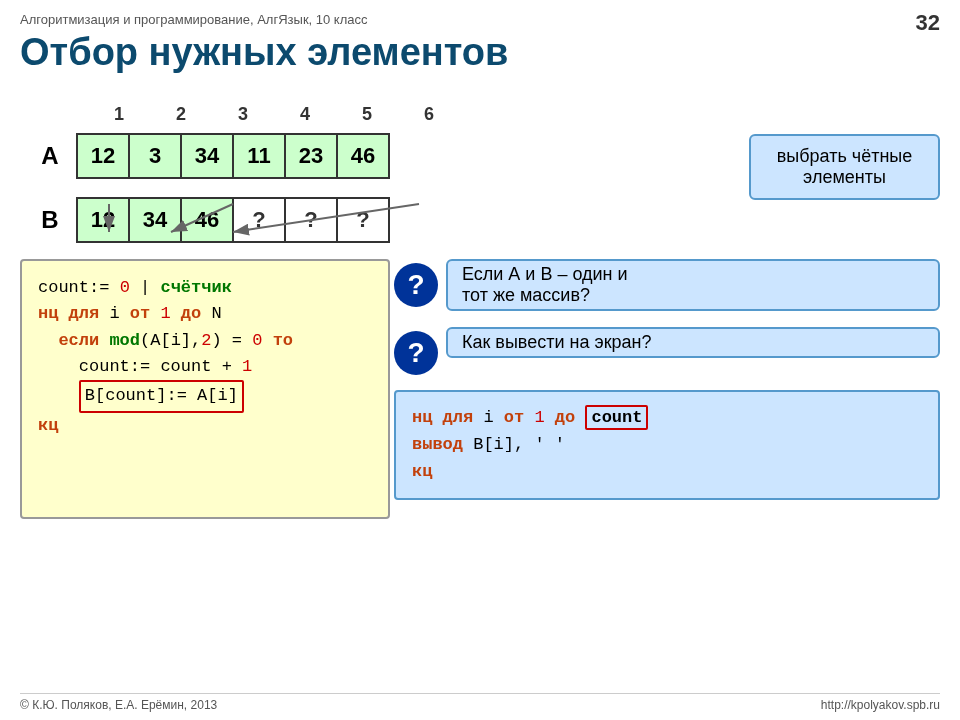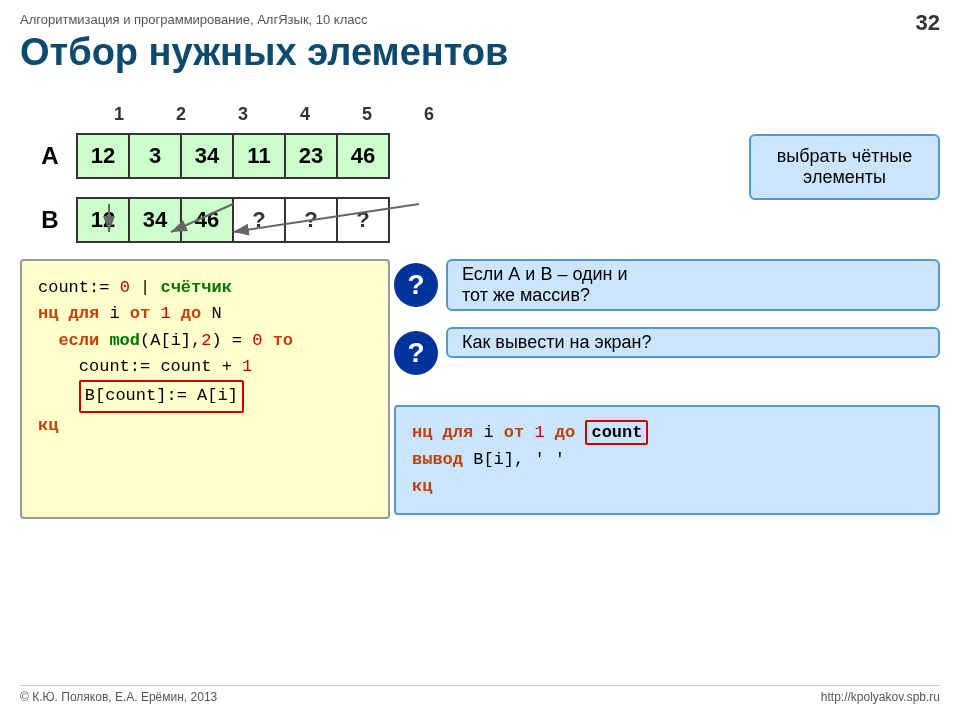--- a/index.html
+++ b/index.html
@@ -197,34 +197,34 @@
 
     .output-box {
       background: #cce5ff;
       border: 2px solid #5599cc;
       border-radius: 4px;
       padding: 12px 16px;
       font-family: 'Courier New', monospace;
       font-size: 17px;
       line-height: 1.6;
       color: #000;
-      margin-top: 20px;
+      margin-top: 5px;
     }
 
     .output-count-highlight {
       border: 2px solid #cc0000;
       padding: 1px 4px;
       border-radius: 2px;
       background: #cce5ff;
       font-weight: bold;
     }
 
     .bottom-footer {
       position: absolute;
-      bottom: 16px;
+      bottom: 8px;
       left: 20px;
       right: 20px;
       display: flex;
       justify-content: space-between;
       font-size: 12px;
       color: #555;
       border-top: 1px solid #ccc;
       padding-top: 4px;
     }
 

